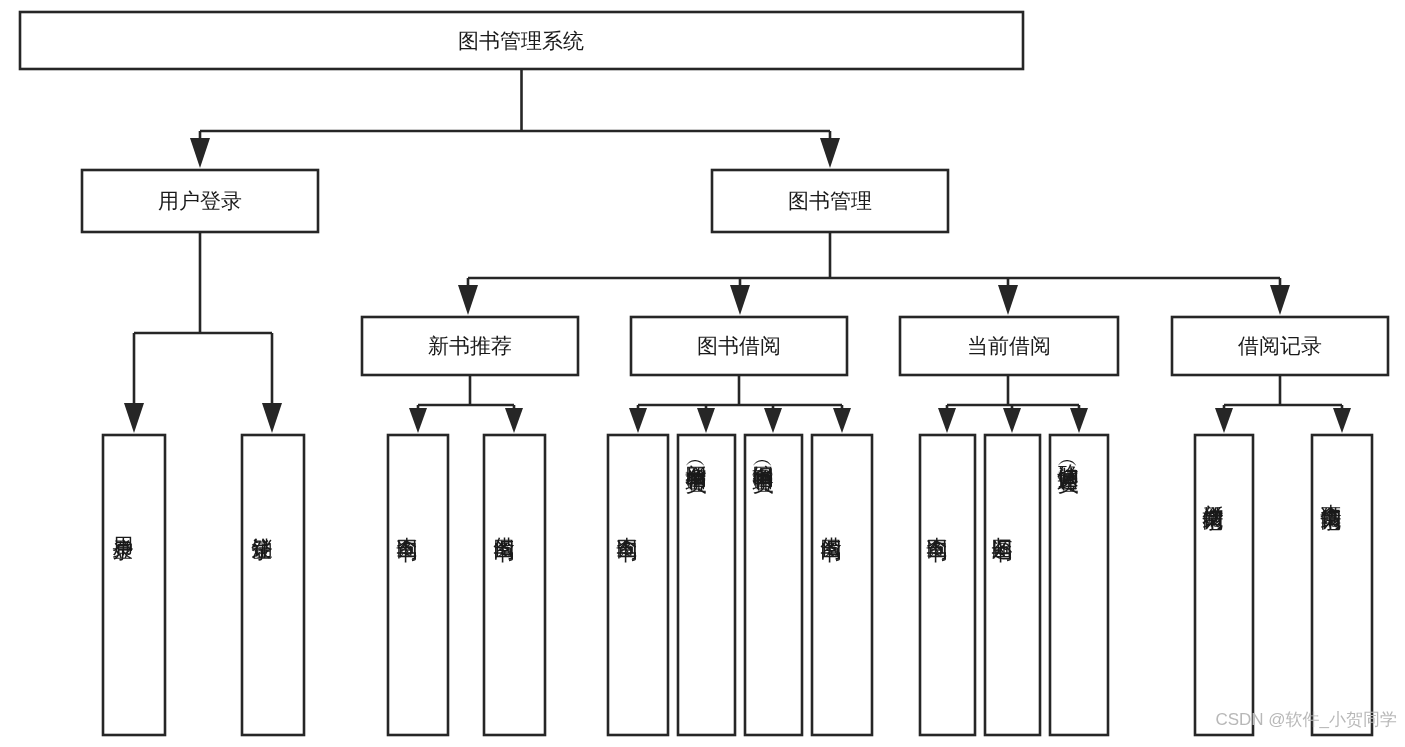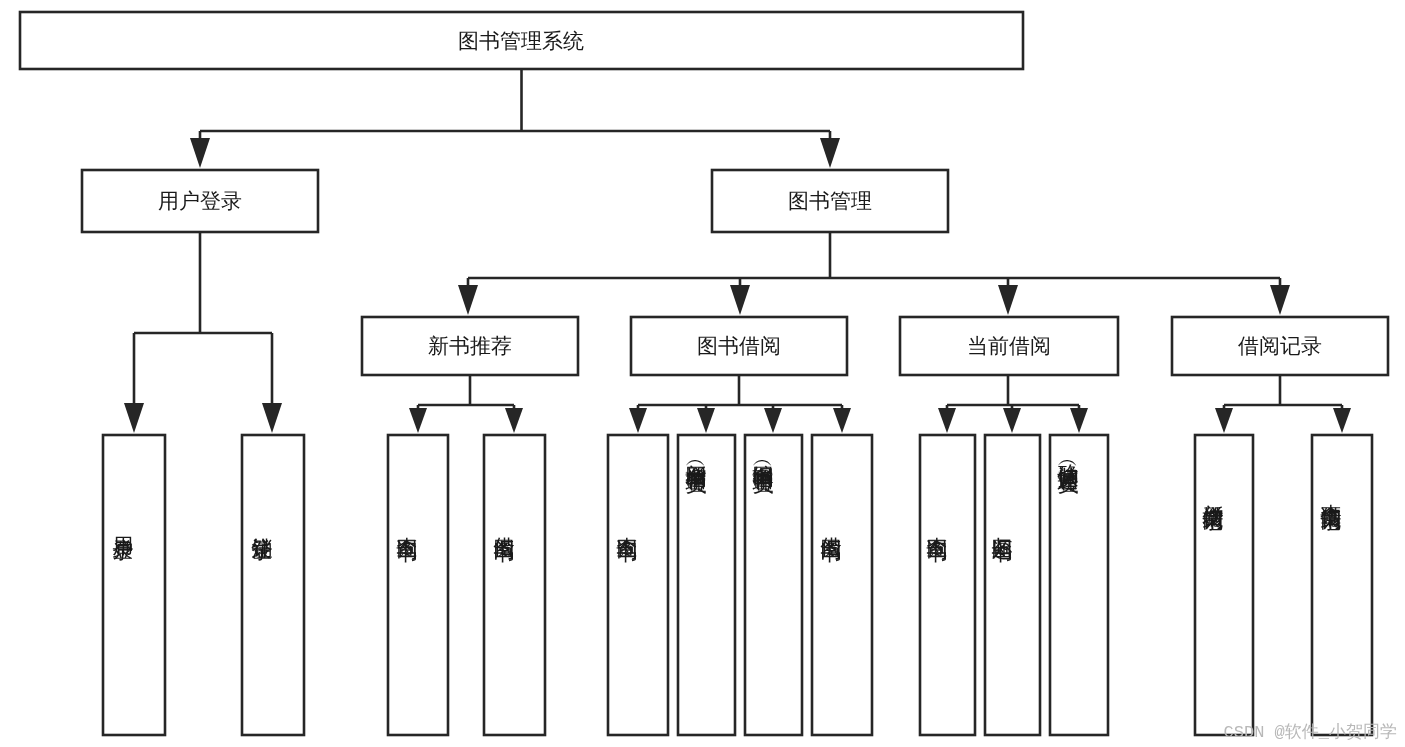--- a/index.html
+++ b/index.html
@@ -59,22 +59,22 @@
     writing-mode: vertical-rl;
     text-orientation: upright;
     letter-spacing: 1.5px;
     line-height: 1;
     white-space: nowrap;
     pointer-events: none;
   }
   .watermark {
     position: absolute;
     right: 8px;
-    bottom: 4px;
-    font-family: Liberation Mono, monospace;
+    bottom: 16px;
+    font-family: Liberation Sans, sans-serif;
     font-size: 17px;
     color: #b8b8b8;
     white-space: nowrap;
   }
 </style>
 </head>
 <body>
 
 <div id="diagram-root">
 

